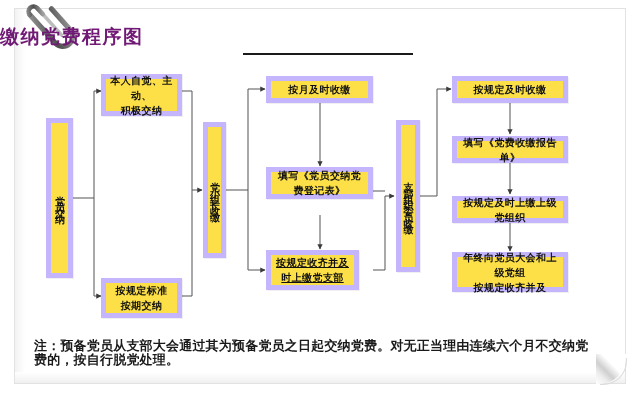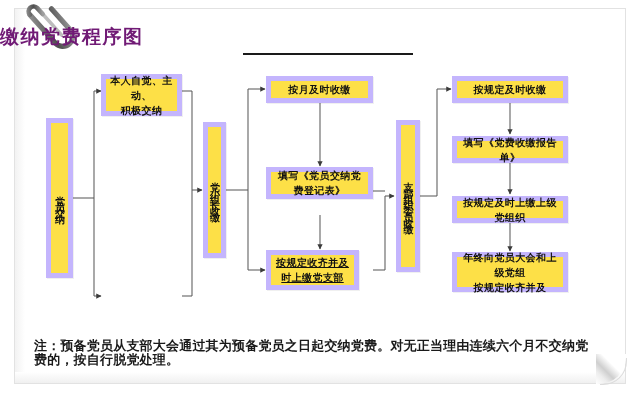--- a/index.html
+++ b/index.html
@@ -227,20 +227,24 @@
   </svg>
 
   <div class="box vertical" style="left:46px; top:118px; width:27px; height:160px;">
     <span class="txt">党员交纳</span>
   </div>
 
   <div class="box" style="left:101px; top:74px; width:81px; height:42px;">
     <span class="txt">本人自觉、主动、
 积极交纳</span>
   </div>
+  <div class="box" style="left:101px; top:278px; width:81px; height:40px;">
+    <span class="txt">按规定标准
+按期交纳</span>
+  </div>
 
   <div class="box vertical" style="left:203px; top:122px; width:23px; height:136px;">
     <span class="txt">党小组长收缴</span>
   </div>
 
   <div class="box" style="left:266px; top:76px; width:107px; height:27px;">
     <span class="txt">按月及时收缴</span>
   </div>
   <div class="box" style="left:266px; top:167px; width:107px; height:32px;">
     <span class="txt">填写《党员交纳党

